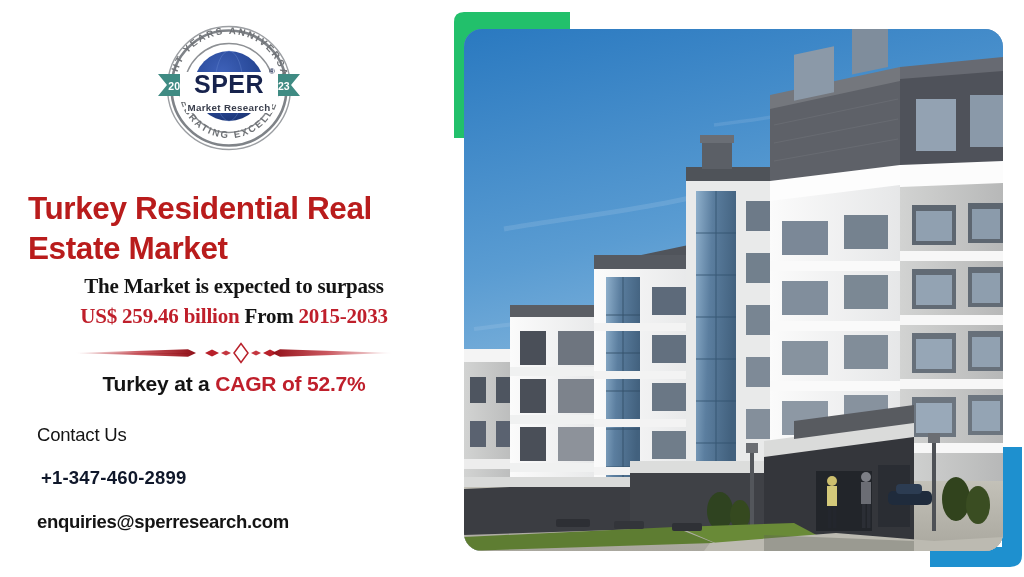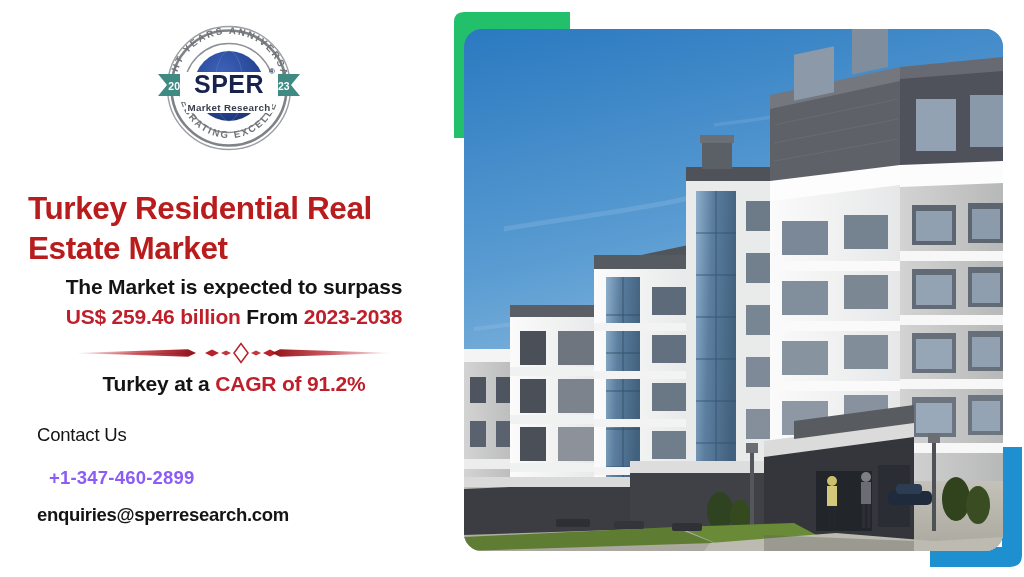--- a/index.html
+++ b/index.html
@@ -60,20 +60,21 @@
     position: absolute;
     left: 28px;
     top: 272px;
     width: 412px;
     text-align: center;
     font-size: 21px;
     font-weight: bold;
     line-height: 1.42;
     color: #141414;
     letter-spacing: -0.2px;
+    font-family: Liberation Serif, serif;
   }
   .accent-red { color: #bf1f2b; }
 
   
   #section-divider {
     position: absolute;
     left: 60px;
     top: 341px;
     width: 348px;
     height: 24px;
@@ -101,28 +102,28 @@
     width: 400px;
   }
   #contact-heading {
     font-size: 18.5px;
     font-weight: normal;
     color: #141414;
     letter-spacing: -0.2px;
   }
   #contact-phone {
     margin-top: 21px;
-    margin-left: 12px;
+    margin-left: 4px;
     font-size: 18.5px;
     font-weight: bold;
-    color: #8b5cf6;
+    color: #0f172a;
     letter-spacing: 0.2px;
   }
   #contact-email {
-    margin-top: 15px;
+    margin-top: 22px;
     font-size: 18.5px;
     font-weight: bold;
     color: #141414;
     letter-spacing: -0.3px;
   }
 
   
   #right-panel {
     position: absolute;
     left: 440px;
@@ -217,21 +218,21 @@
       </svg>
     </div>
 
     <h1 id="page-title">Turkey Residential Real Estate Market</h1>
 
     <div id="value-statement">
       <span>The Market is expected to surpass</span>
       <br>
       <span class="accent-red">US$ 259.46 billion</span>
       <span>From</span>
-      <span class="accent-red">2023-2038</span>
+      <span class="accent-red">2015-2033</span>
     </div>
 
     <div id="section-divider">
       <svg viewBox="0 0 348 24" xmlns="http://www.w3.org/2000/svg">
         <defs>
           <linearGradient id="fadeL" x1="0" y1="0" x2="1" y2="0">
             <stop offset="0%" stop-color="#b8202a" stop-opacity="0"></stop>
             <stop offset="55%" stop-color="#b8202a" stop-opacity="0.75"></stop>
             <stop offset="100%" stop-color="#8f1018" stop-opacity="1"></stop>
           </linearGradient>
@@ -252,21 +253,21 @@
 
         <path d="M 191,12 L 196,9.6 L 201,12 L 196,14.4 Z" fill="#c53740"></path>
         <path d="M 203,12 L 210,8.4 L 217,12 L 210,15.6 Z" fill="#b8202a"></path>
 
         <path d="M 334,12 L 220,8.2 L 212,12 L 220,15.8 Z" fill="url(#fadeR)"></path>
       </svg>
     </div>
 
     <div id="cagr-statement">
       <span>Turkey at a</span>
-      <span class="accent-red">CAGR of 91.2%</span>
+      <span class="accent-red">CAGR of 52.7%</span>
     </div>
 
     <div id="contact-block">
       <div id="contact-heading">Contact Us</div>
       <div id="contact-phone">+1-347-460-2899</div>
       <div id="contact-email">enquiries@sperresearch.com</div>
     </div>
 
   </div>
 

